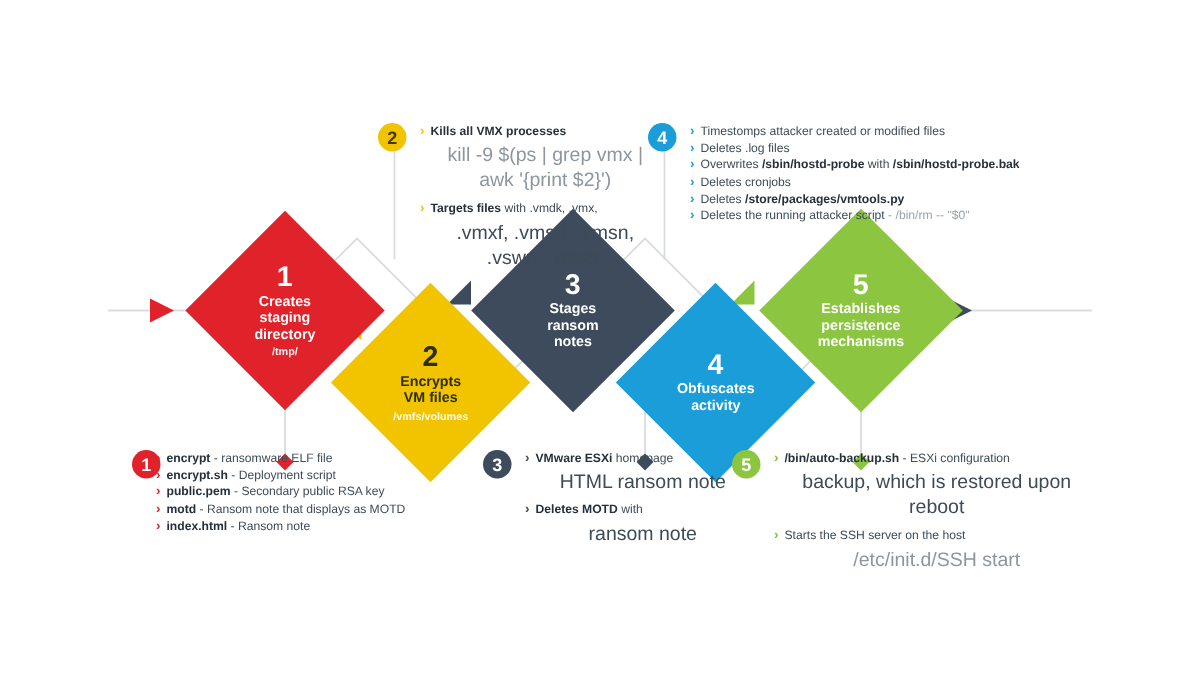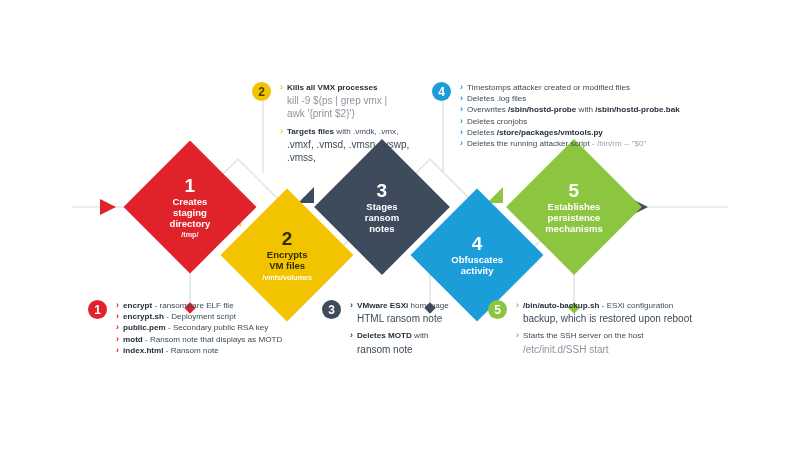--- a/index.html
+++ b/index.html
@@ -47,21 +47,21 @@
     padding-left:7px;
     margin-bottom:.5px;
   }
   .li:before{
     content:"\203A";
     position:absolute;left:0;top:-1px;
     font-size:9px;font-weight:bold;
   }
   .li b{font-weight:bold;color:#26303b;}
   .li .mono{color:#9aa3ab;}
-  .cont{padding-left:7px;font-size:10px;color:#8d959d;line-height:1.32;}
+  .cont{padding-left:7px;font-size:13px;color:#8d959d;line-height:1.32;text-align:center;}
   .cont.dk{color:#3d4b57;}
 
   .c-red .li:before{color:#e0222a;}
   .c-yel .li:before{color:#f2c400;}
   .c-nav .li:before{color:#3a4a5b;}
   .c-blu .li:before{color:#1b9dd9;}
   .c-grn .li:before{color:#7ec13d;}
 </style>
 </head>
 <body>
@@ -188,21 +188,21 @@
         <span>Deletes </span><b>/store/packages/vmtools.py</b>
       </div>
       <div class="li">
         <span>Deletes the running attacker script</span><span class="mono"> - /bin/rm -- "$0"</span>
       </div>
     </div>
   </div>
 
   <div class="ann c-red" style="left:88px;top:300px;">
     <div class="badge" style="background:#e0222a;">1</div>
-    <div class="ann-body" style="left:28px;top:1px;width:220px;">
+    <div class="ann-body" style="left:16px;top:1px;width:220px;">
       <div class="li">
         <b>encrypt</b><span> - ransomware ELF file</span>
       </div>
       <div class="li">
         <b>encrypt.sh</b><span> - Deployment script</span>
       </div>
       <div class="li">
         <b>public.pem</b><span> - Secondary public RSA key</span>
       </div>
       <div class="li">

